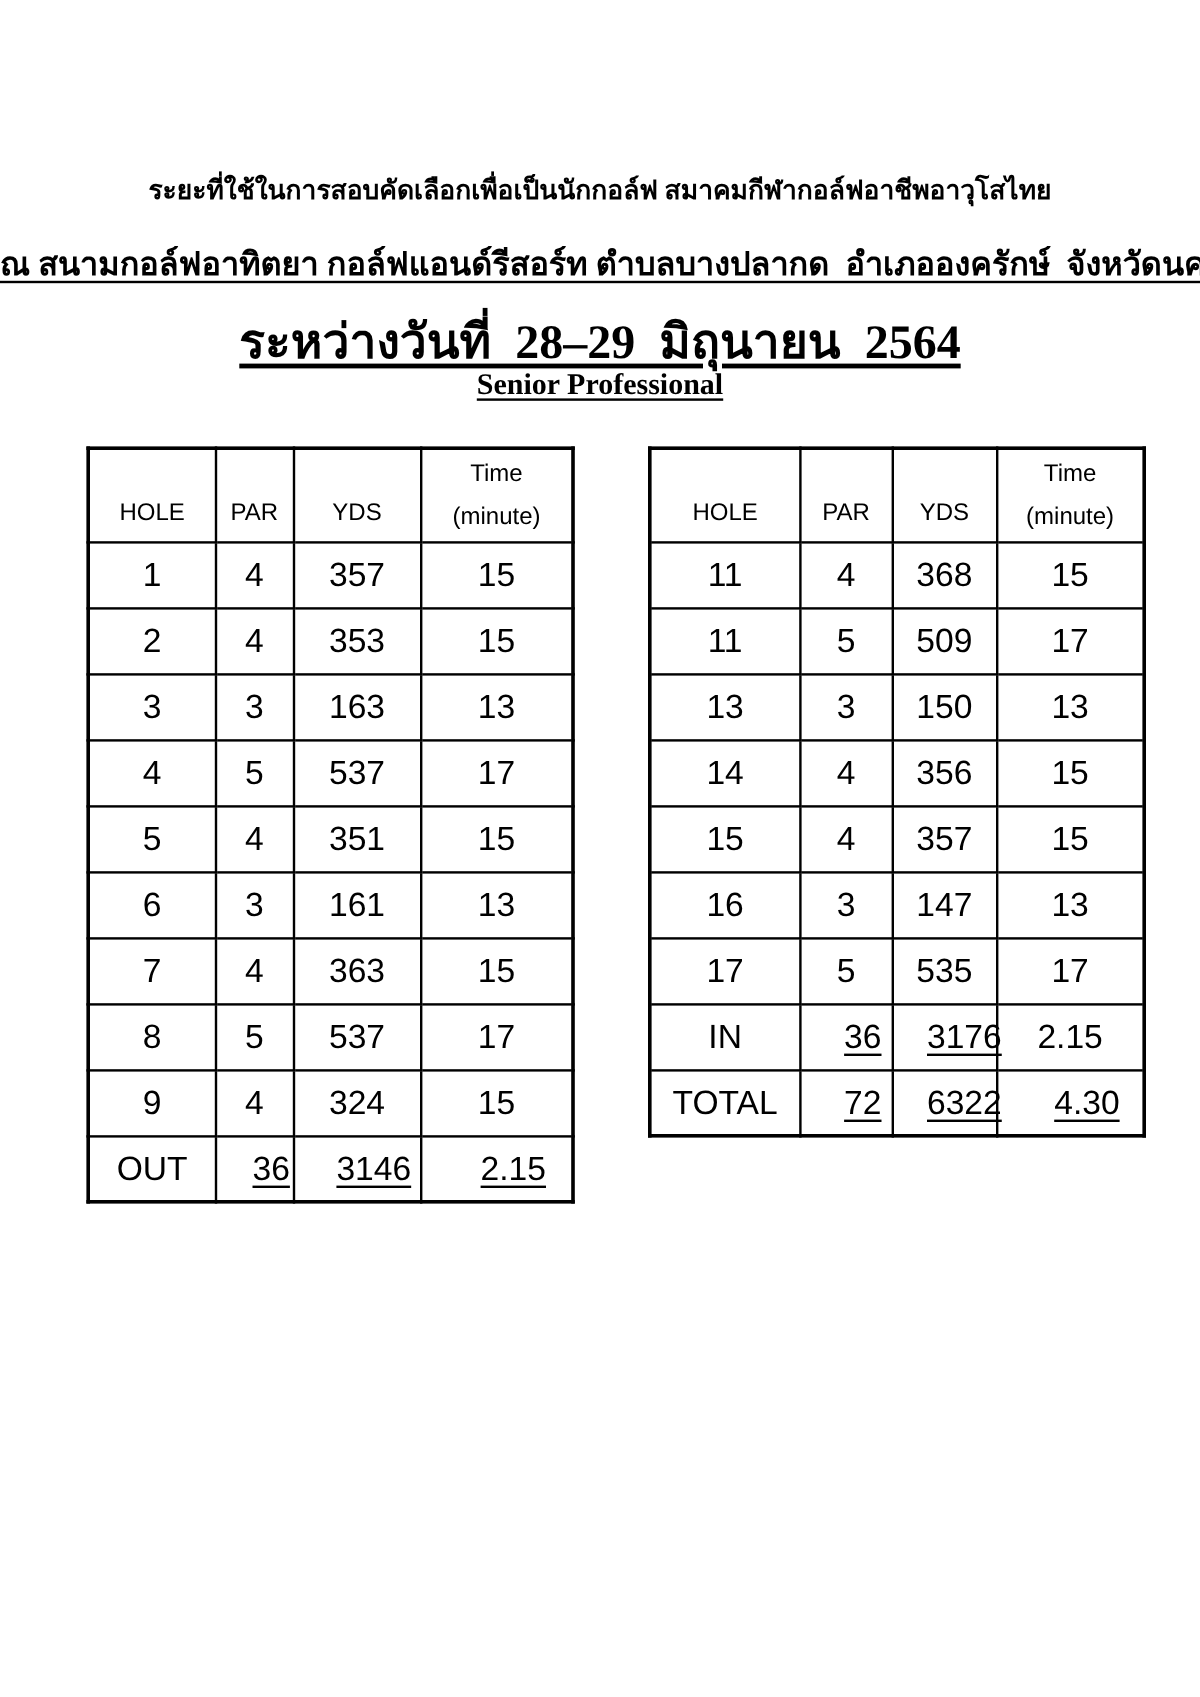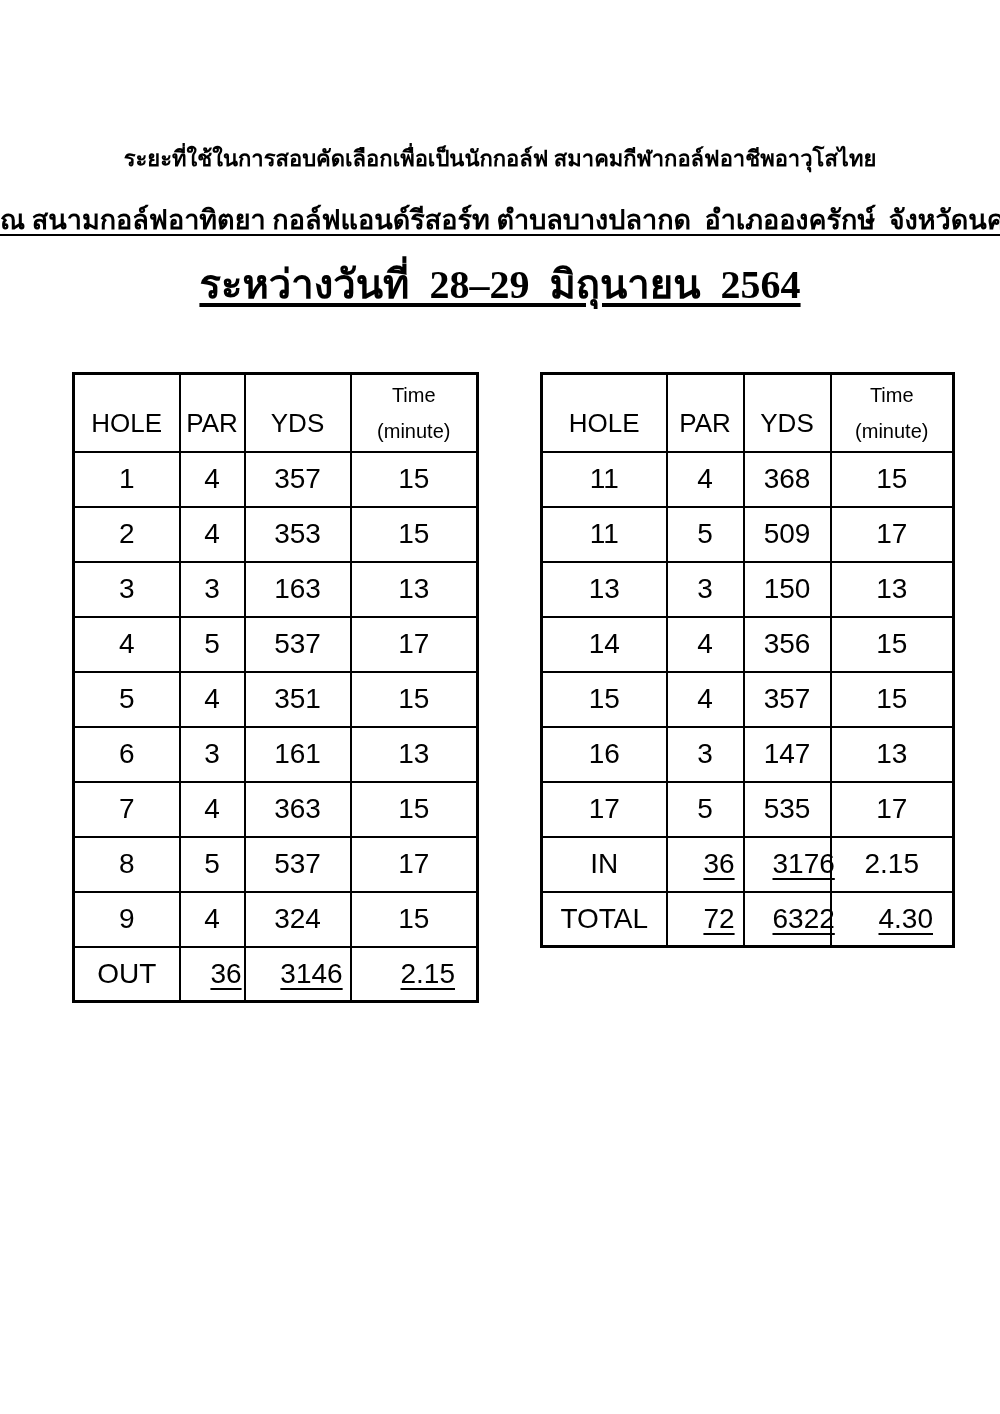--- a/index.html
+++ b/index.html
@@ -61,21 +61,21 @@
   table.score.back  { left: 540px; width: 412px; }
   table.score td, table.score th {
     border: 2px solid #000;
     text-align: center;
     font-weight: normal;
     color: #000;
   }
   tr.hdr { height: 78px; }
   tr.row { height: 55px; }
   th.col-h {
-    font-size: 26px;
+    font-size: 20px;
     vertical-align: bottom;
     padding-bottom: 12px;
   }
   th.col-time {
     font-size: 20px;
     vertical-align: middle;
     line-height: 1.1;
   }
   th.col-time .tl1 { margin-bottom: 14px; }
   td.d {
@@ -89,20 +89,21 @@
   }
 </style>
 </head>
 <body>
 
 <div class="page">
 
   <div class="title-line t1">ระยะที่ใช้ในการสอบคัดเลือกเพื่อเป็นนักกอล์ฟ สมาคมกีฬากอล์ฟอาชีพอาวุโสไทย</div>
   <div class="title-line t2">ณ สนามกอล์ฟอาทิตยา กอล์ฟแอนด์รีสอร์ท ตำบลบางปลากด  อำเภอองครักษ์  จังหวัดนครนายก</div>
   <div class="title-line t3">ระหว่างวันที่  28–29  มิถุนายน  2564</div>
+  <div class="title-line t4">Senior Professional</div>
 
   <table class="score front">
     <colgroup>
       <col style="width:106px">
         <col style="width:65px">
         <col style="width:106px">
         <col style="width:127px">
     </colgroup>
     <thead>
       <tr class="hdr">

